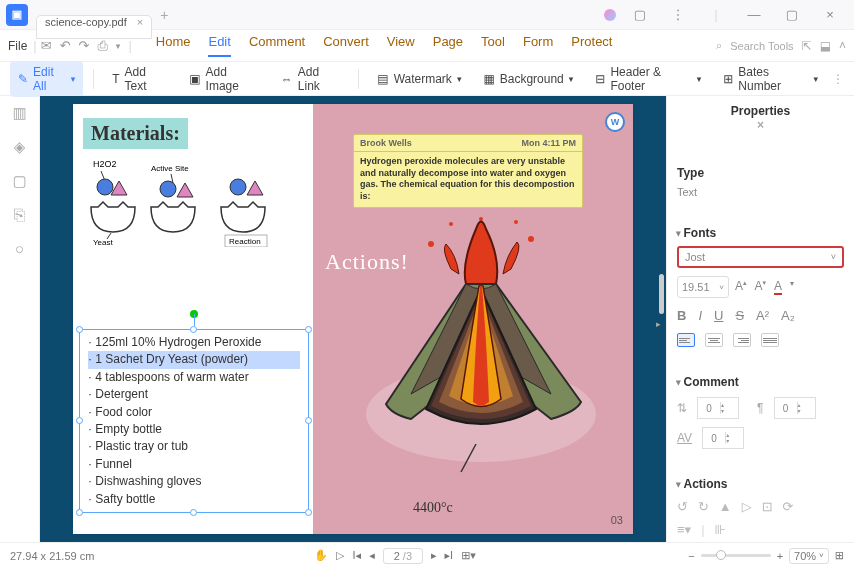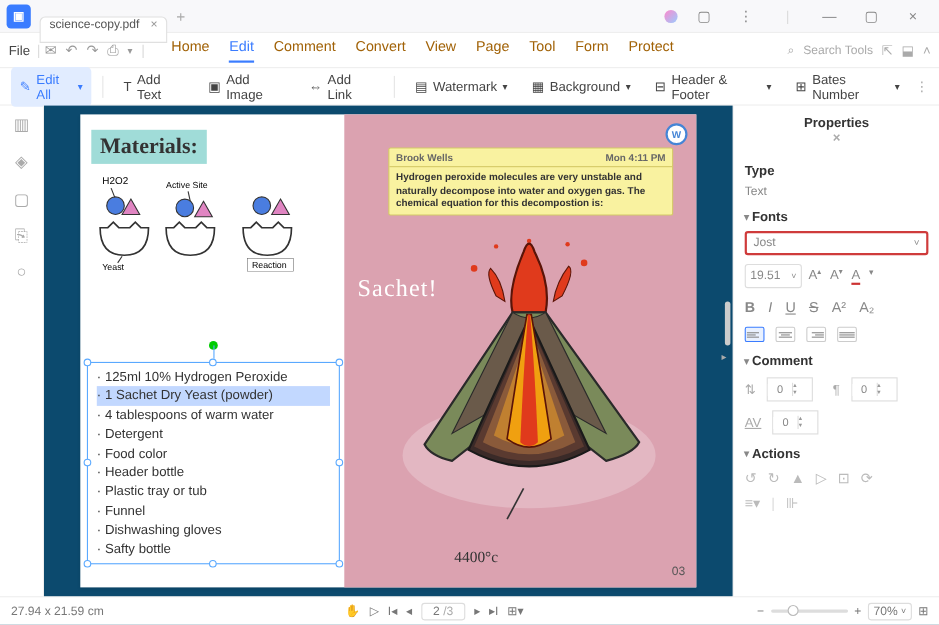--- a/index.html
+++ b/index.html
@@ -38,32 +38,32 @@
 .text-box .h-bl { bottom: -4px; left: -4px; } .text-box .h-br { bottom: -4px; right: -4px; }
 .text-box .h-tm { top: -4px; left: 50%; margin-left: -4px; }
 .text-box .h-bm { bottom: -4px; left: 50%; margin-left: -4px; }
 .text-box .h-lm { top: 50%; left: -4px; margin-top: -4px; }
 .text-box .h-rm { top: 50%; right: -4px; margin-top: -4px; }
 .rot { position: absolute; top: -20px; left: 50%; width: 8px; height: 8px; background: #0c0; border-radius: 50%; margin-left: -4px; }
 .text-box .rot-line { position: absolute; top: -16px; left: 50%; width: 1px; height: 12px; background: #5aa9ff; }
 .text-box ul { list-style: none; }
 .text-box li::before { content: "· "; }
 .text-box .sel { background: #c2d8ff; }
-.note { position: absolute; top: 30px; left: 40px; width: 259px; background: #f9f2a0; border: 1px solid #d4c966; border-radius: 2px; font-size: 9px; }
+.note { position: absolute; top: 30px; left: 40px; width: 230px; background: #f9f2a0; border: 1px solid #d4c966; border-radius: 2px; font-size: 9px; }
 .note-head { display: flex; justify-content: space-between; padding: 3px 6px; border-bottom: 1px solid #d4c966; color: #666; font-weight: bold; }
 .note-body { padding: 4px 6px; line-height: 1.3; font-weight: bold; }
 .word-badge { position: absolute; top: 8px; right: 8px; width: 20px; height: 20px; background: #fff; border-radius: 50%; border: 2px solid #4585d6; display: flex; align-items: center; justify-content: center; color: #4585d6; font-size: 9px; font-weight: bold; }
 .boom { position: absolute; top: 145px; left: 12px; color: #fff; font-family: "Comic Sans MS", cursive; font-size: 22px; letter-spacing: 1px; }
 .temp { position: absolute; bottom: 20px; left: 90px; color: #333; font-family: "Comic Sans MS", cursive; font-size: 14px; }
 .pagenum { position: absolute; bottom: 8px; right: 10px; color: #555; font-size: 11px; }
 .scroll-thumb { position: absolute; right: 2px; top: 40%; width: 5px; height: 40px; background: #ccc; border-radius: 3px; }
 .collapse-r { position: absolute; right: 0; top: 50%; width: 10px; height: 20px; color: #aaa; font-size: 9px; }
 .props { width: 188px; border-left: 1px solid #eee; padding: 8px 10px; font-size: 12px; }
 .props-head { display: flex; justify-content: space-between; align-items: center; font-weight: 600; padding-bottom: 6px; flex-direction: column; }
-.props-sec { margin-top: 10px; }
+.props-sec { margin-top: 28px; }
 .props-sec .label { color: #333; font-weight: 600; font-size: 12px; margin-bottom: 6px; }
 .props-sec .sub { color: #888; font-size: 11px; margin-top: 4px; }
 .chev::before { content: "▸ "; color: #888; font-size: 9px; display: inline-block; transform: rotate(90deg); margin-right: 2px; }
 .font-sel { border: 2px solid #cf3b3b; border-radius: 3px; padding: 3px 6px; display: flex; justify-content: space-between; align-items: center; color: #888; font-size: 11px; margin-top: 4px; }
 .size-row { display: flex; align-items: center; gap: 6px; margin-top: 8px; }
 .size-input { border: 1px solid #ddd; border-radius: 3px; width: 52px; height: 22px; padding: 0 4px; font-size: 11px; color: #888; display: flex; align-items: center; justify-content: space-between; }
 .ficons { display: flex; gap: 8px; color: #888; font-size: 12px; }
 .style-row { display: flex; gap: 12px; margin-top: 10px; color: #888; font-size: 13px; }
 .align-row { display: flex; gap: 10px; margin-top: 10px; color: #888; }
 .align-row .a { width: 18px; height: 14px; border: 1px solid #ccc; border-radius: 2px; display: flex; flex-direction: column; justify-content: center; gap: 1px; padding: 1px; }
@@ -222,39 +222,39 @@
           <div class="handle h-rm"></div>
           <div class="handle h-bl"></div>
           <div class="handle h-bm"></div>
           <div class="handle h-br"></div>
           <ul>
             <li>125ml 10% Hydrogen Peroxide</li>
             <li class="sel">1 Sachet Dry Yeast (powder)</li>
             <li>4 tablespoons of warm water</li>
             <li>Detergent</li>
             <li>Food color</li>
-            <li>Header bottle</li>
+            <li>Empty bottle</li>
             <li>Plastic tray or tub</li>
             <li>Funnel</li>
             <li>Dishwashing gloves</li>
             <li>Safty bottle</li>
           </ul>
         </div>
       </div>
 
       <div class="page-right">
         <div class="word-badge">W</div>
         <div class="note">
           <div class="note-head">
             <span>Brook Wells</span>
             <span>Mon 4:11 PM</span>
           </div>
           <div class="note-body">Hydrogen peroxide molecules are very unstable and naturally decompose into water and oxygen gas. The chemical equation for this decompostion is:</div>
         </div>
-        <div class="boom">Sachet!</div>
+        <div class="boom">Actions!</div>
 
         <svg width="300" height="280" style="position:absolute;top:110px;left:18px">
           <ellipse cx="150" cy="200" rx="115" ry="48" fill="#e3b7c2"></ellipse>
 
           <circle cx="100" cy="30" r="3" fill="#e03a1c"></circle>
             <circle cx="200" cy="25" r="3" fill="#e03a1c"></circle>
           <circle cx="120" cy="10" r="2" fill="#e03a1c"></circle>
             <circle cx="185" cy="8" r="2" fill="#e03a1c"></circle>
           <circle cx="150" cy="5" r="2" fill="#e03a1c"></circle>
           <path d="M 145 15 Q 130 50 135 70 L 165 70 Q 170 45 155 15 Q 150 0 145 15" fill="#e03a1c" stroke="#5a1408" stroke-width="2"></path>

